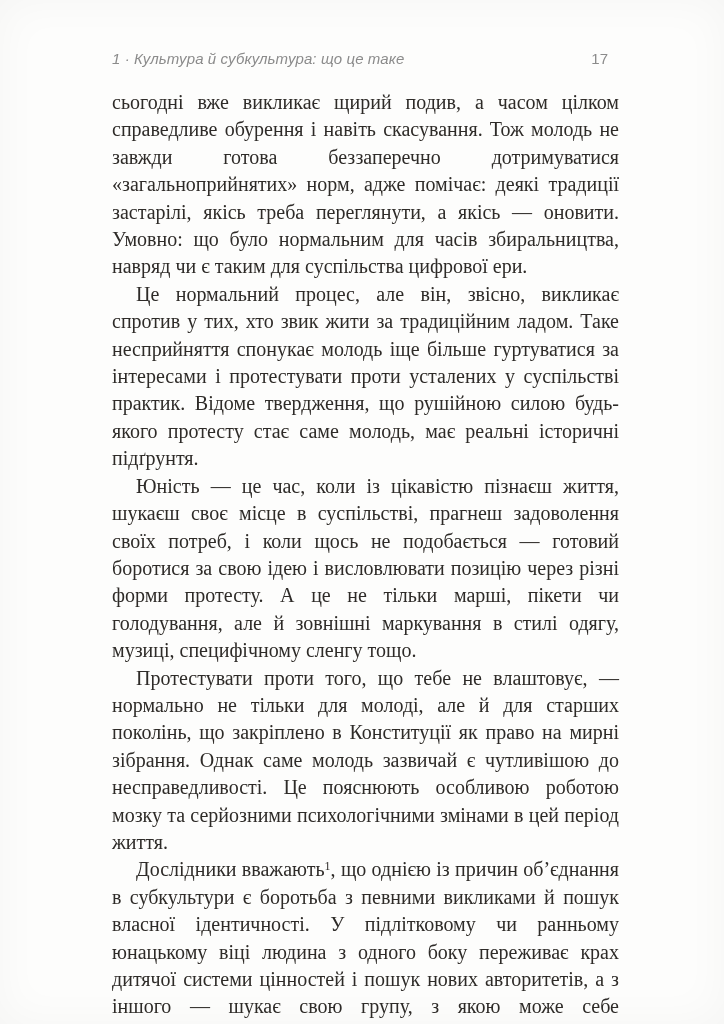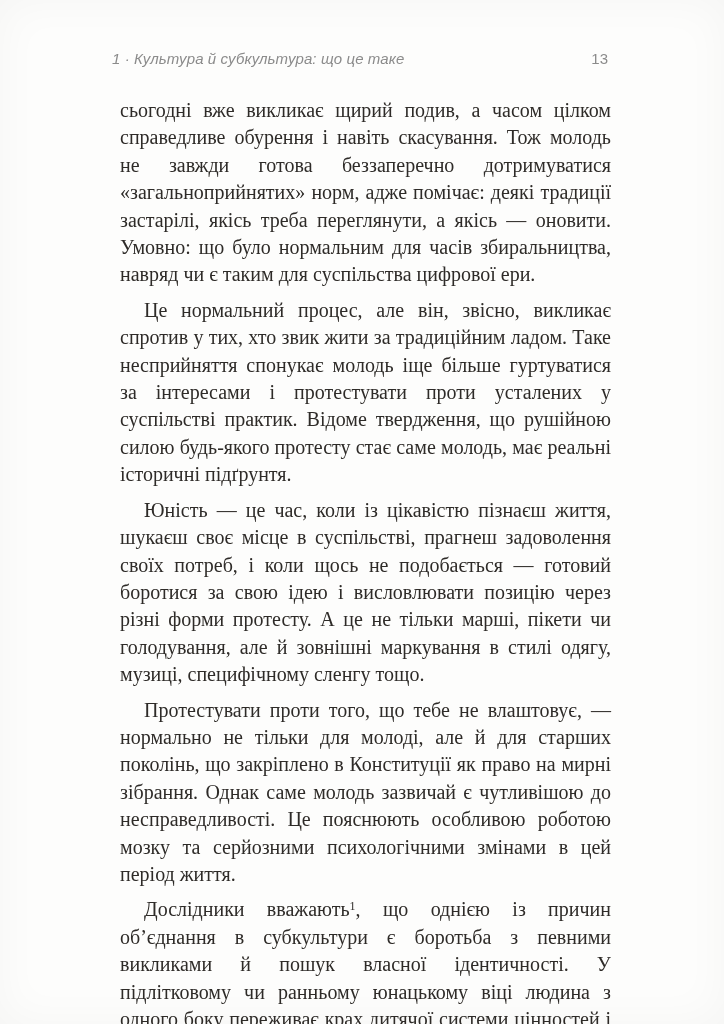--- a/index.html
+++ b/index.html
@@ -43,40 +43,40 @@
     left: 112px;
     width: 507px;
     font-size: 20px;
     line-height: 27.4px;
     color: #2e2b28;
     text-align: justify;
     hyphens: auto;
     -webkit-hyphens: auto;
   }
   .content p {
-    margin: 8px;
+    margin: 0;
     padding: 0;
   }
   .content p.indent {
     text-indent: 24px;
   }
   sup.footnote-ref {
     font-size: 12px;
     line-height: 0;
     vertical-align: 6px;
   }
 </style>
 </head>
 <body>
 
 <div class="page">
 
   <div class="running-header">
     <span class="chapter-label">1 · Культура й субкультура: що це таке</span>
-    <span class="page-number">13</span>
+    <span class="page-number">17</span>
   </div>
 
   <div class="content">
     <p>сьогодні вже викликає щирий подив, а часом цілком справедливе обурення і навіть скасування. Тож молодь не завжди готова беззаперечно дотримуватися «загальноприйнятих» норм, адже помічає: деякі традиції застарілі, якісь треба переглянути, а якісь — оновити. Умовно: що було нормальним для часів збиральництва, навряд чи є таким для суспільства цифрової ери.</p>
     <p class="indent">Це нормальний процес, але він, звісно, викликає спротив у тих, хто звик жити за традиційним ладом. Таке несприйняття спонукає молодь іще більше гуртуватися за інтересами і протестувати проти усталених у суспільстві практик. Відоме твердження, що рушійною силою будь-якого протесту стає саме молодь, має реальні історичні підґрунтя.</p>
     <p class="indent">Юність — це час, коли із цікавістю пізнаєш життя, шукаєш своє місце в суспільстві, прагнеш задоволення своїх потреб, і коли щось не подобається — готовий боротися за свою ідею і висловлювати позицію через різні форми протесту. А це не тільки марші, пікети чи голодування, але й зовнішні маркування в стилі одягу, музиці, специфічному сленгу тощо.</p>
     <p class="indent">Протестувати проти того, що тебе не влаштовує, — нормально не тільки для молоді, але й для старших поколінь, що закріплено в Конституції як право на мирні зібрання. Однак саме молодь зазвичай є чутливішою до несправедливості. Це пояснюють особливою роботою мозку та серйозними психологічними змінами в цей період життя.</p>
     <p class="indent"><span>Дослідники вважають</span><sup class="footnote-ref">1</sup><span>, що однією із причин об’єднання в субкультури є боротьба з певними викликами й пошук власної ідентичності. У підлітковому чи ранньому юнацькому віці людина з одного боку переживає крах дитячої системи цінностей і пошук нових авторитетів, а з іншого — шукає свою групу, з якою може себе співвіднести. Найважливіша причина вступу до такої групи — бажання належати до певної спільноти, де можна отримати взаємодопомогу, взаємозахист і тісне спілкування за спільними інтересами.</span></p>
   </div>
 

